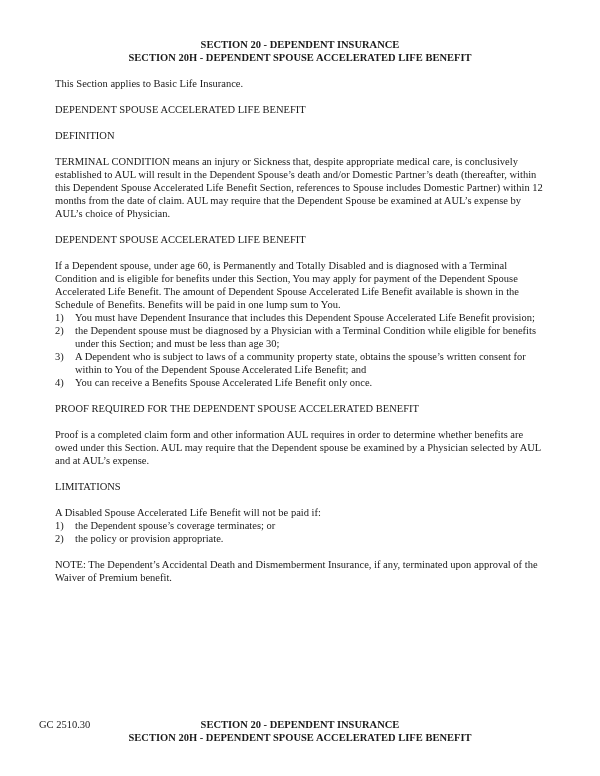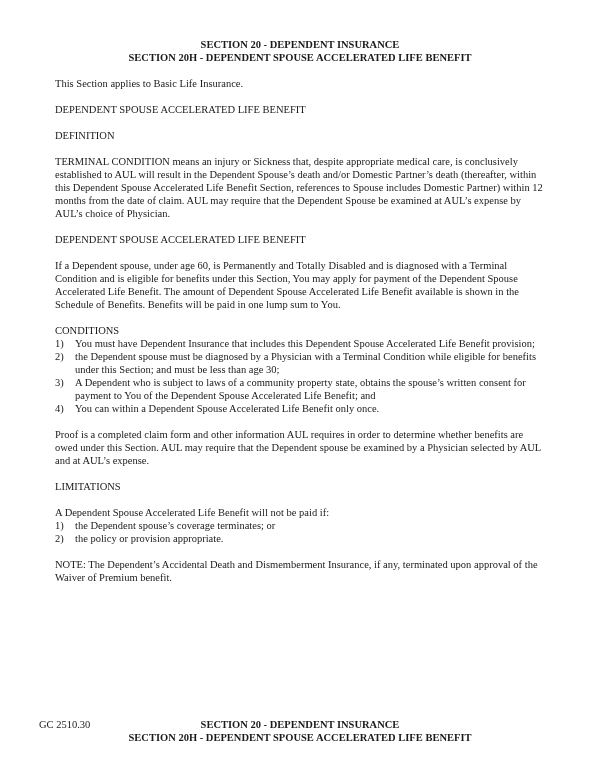--- a/index.html
+++ b/index.html
@@ -54,42 +54,42 @@
       <div>SECTION 20 - DEPENDENT INSURANCE</div>
       <div>SECTION 20H - DEPENDENT SPOUSE ACCELERATED LIFE BENEFIT</div>
     </div>
     <div>
         <p class="para">This Section applies to Basic Life Insurance.</p>
         <p class="heading">DEPENDENT SPOUSE ACCELERATED LIFE BENEFIT</p>
         <p class="heading">DEFINITION</p>
         <p class="para">TERMINAL CONDITION means an injury or Sickness that, despite appropriate medical care, is conclusively established to AUL will result in the Dependent Spouse’s death and/or Domestic Partner’s death (thereafter, within this Dependent Spouse Accelerated Life Benefit Section, references to Spouse includes Domestic Partner) within 12 months from the date of claim. AUL may require that the Dependent Spouse be examined at AUL’s expense by AUL’s choice of Physician.</p>
         <p class="heading">DEPENDENT SPOUSE ACCELERATED LIFE BENEFIT</p>
         <p class="para">If a Dependent spouse, under age 60, is Permanently and Totally Disabled and is diagnosed with a Terminal Condition and is eligible for benefits under this Section, You may apply for payment of the Dependent Spouse Accelerated Life Benefit. The amount of Dependent Spouse Accelerated Life Benefit available is shown in the Schedule of Benefits. Benefits will be paid in one lump sum to You.</p>
-        <p class="heading">CONDITIONS</p>
         <div class="list">
           <div class="li">
             <span class="num">1)</span>
             <span class="txt">You must have Dependent Insurance that includes this Dependent Spouse Accelerated Life Benefit provision;</span>
           </div>
           <div class="li">
             <span class="num">2)</span>
             <span class="txt">the Dependent spouse must be diagnosed by a Physician with a Terminal Condition while eligible for benefits under this Section; and must be less than age 30;</span>
           </div>
           <div class="li">
             <span class="num">3)</span>
-            <span class="txt">A Dependent who is subject to laws of a community property state, obtains the spouse’s written consent for payment to You of the Dependent Spouse Accelerated Life Benefit; and</span>
+            <span class="txt">A Dependent who is subject to laws of a community property state, obtains the spouse’s written consent for within to You of the Dependent Spouse Accelerated Life Benefit; and</span>
           </div>
           <div class="li">
             <span class="num">4)</span>
-            <span class="txt">You can within a Dependent Spouse Accelerated Life Benefit only once.</span>
+            <span class="txt">You can receive a Benefits Spouse Accelerated Life Benefit only once.</span>
           </div>
         </div>
+        <p class="heading">PROOF REQUIRED FOR THE DEPENDENT SPOUSE ACCELERATED BENEFIT</p>
         <p class="para">Proof is a completed claim form and other information AUL requires in order to determine whether benefits are owed under this Section. AUL may require that the Dependent spouse be examined by a Physician selected by AUL and at AUL’s expense.</p>
         <p class="heading">LIMITATIONS</p>
-        <p class="lead">A Dependent Spouse Accelerated Life Benefit will not be paid if:</p>
+        <p class="lead">A Disabled Spouse Accelerated Life Benefit will not be paid if:</p>
         <div class="list">
           <div class="li">
             <span class="num">1)</span>
             <span class="txt">the Dependent spouse’s coverage terminates; or</span>
           </div>
           <div class="li">
             <span class="num">2)</span>
             <span class="txt">the policy or provision appropriate.</span>
           </div>
         </div>

